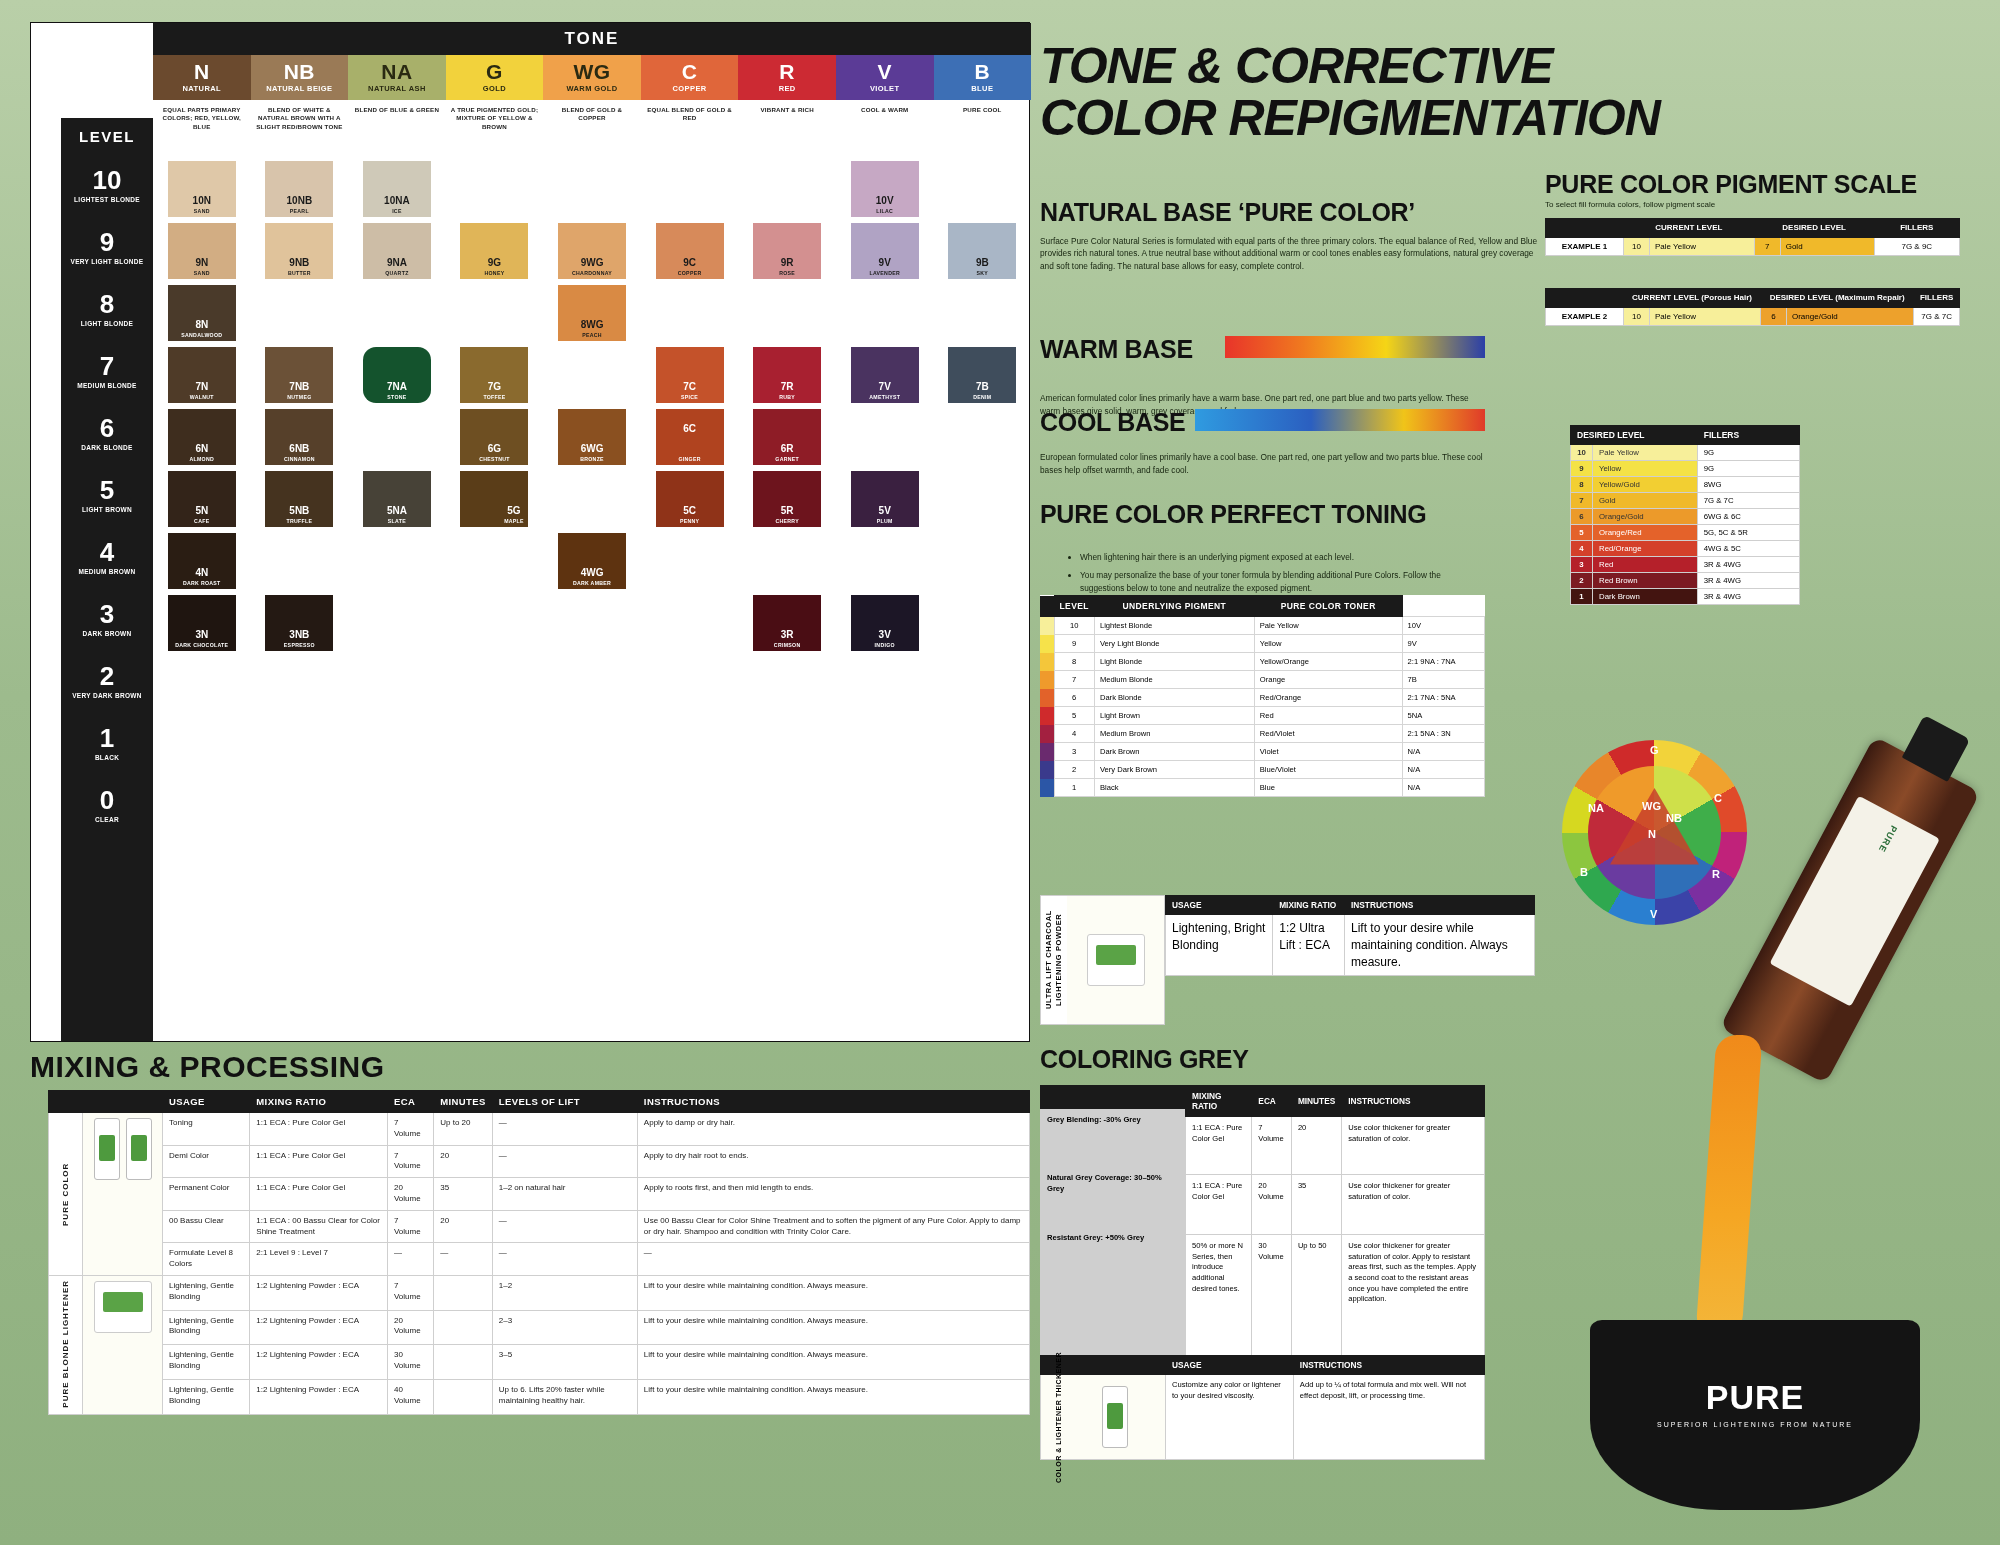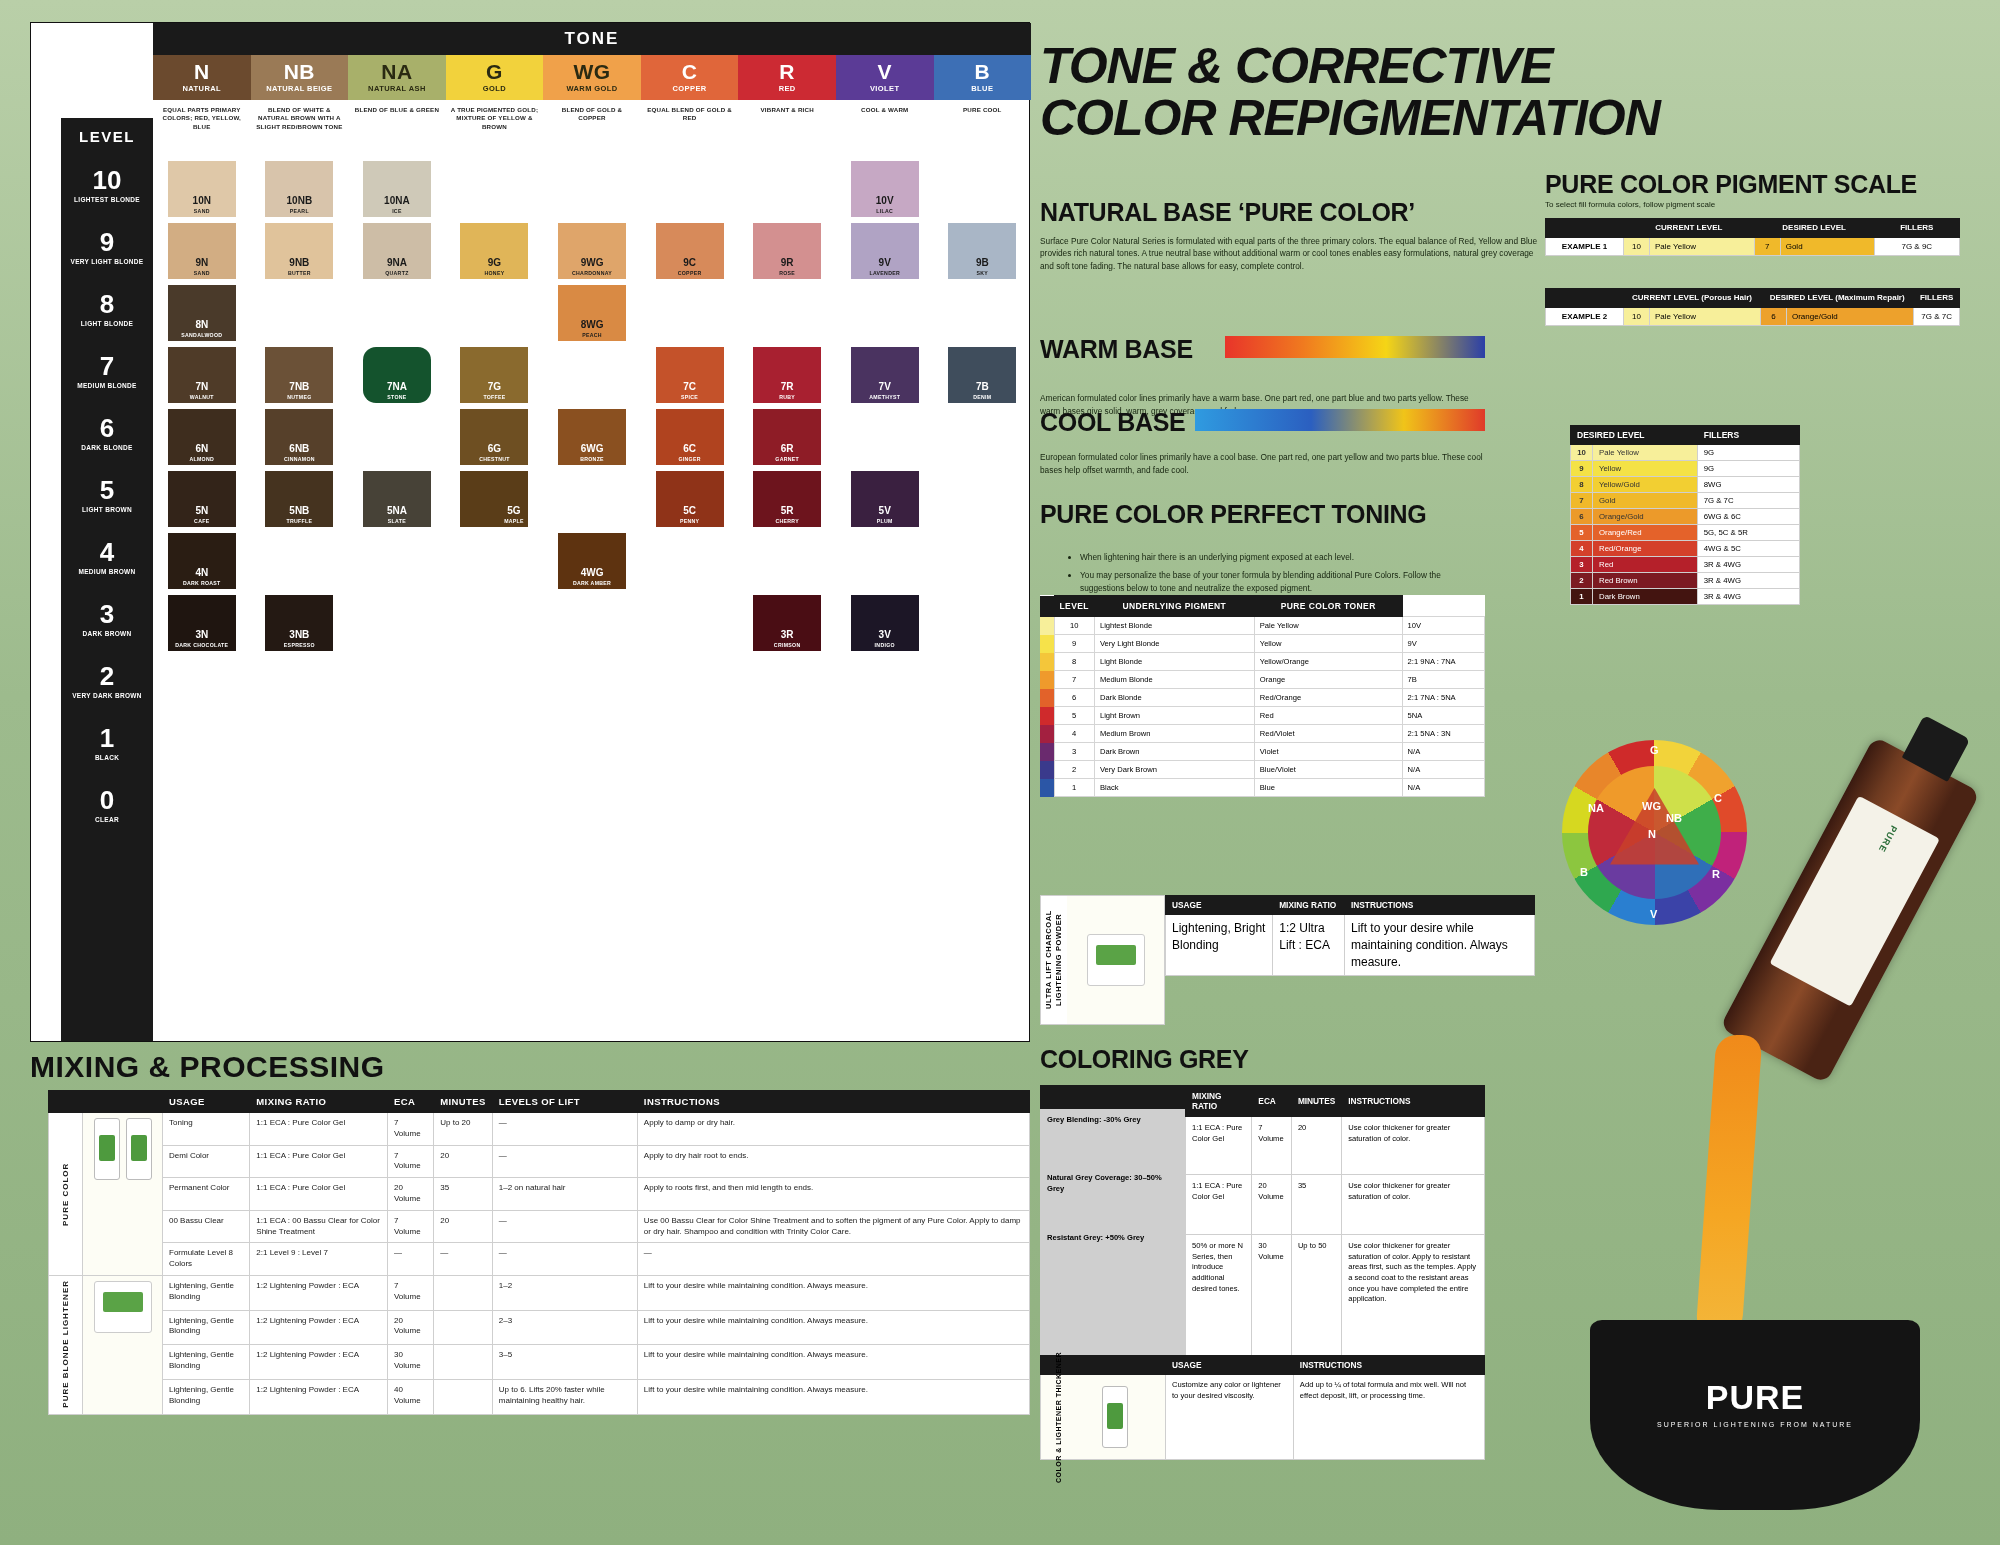--- a/index.html
+++ b/index.html
@@ -457,21 +457,21 @@
               <div class="cn">CHESTNUT</div>
             </div>
           </div>
           <div class="gcell">
             <div class="swatch dark" style="background: rgb(138, 80, 32);">
               <div class="code">6WG</div>
               <div class="cn">BRONZE</div>
             </div>
           </div>
           <div class="gcell">
-            <div class="swatch dark" style="background: rgb(176, 67, 31);">
+            <div class="swatch dark" style="background: rgb(176, 67, 31); gap: 20px;">
               <div class="code">6C</div>
               <div class="cn">GINGER</div>
             </div>
           </div>
           <div class="gcell">
             <div class="swatch dark" style="background: rgb(142, 28, 38);">
               <div class="code">6R</div>
               <div class="cn">GARNET</div>
             </div>
           </div>

